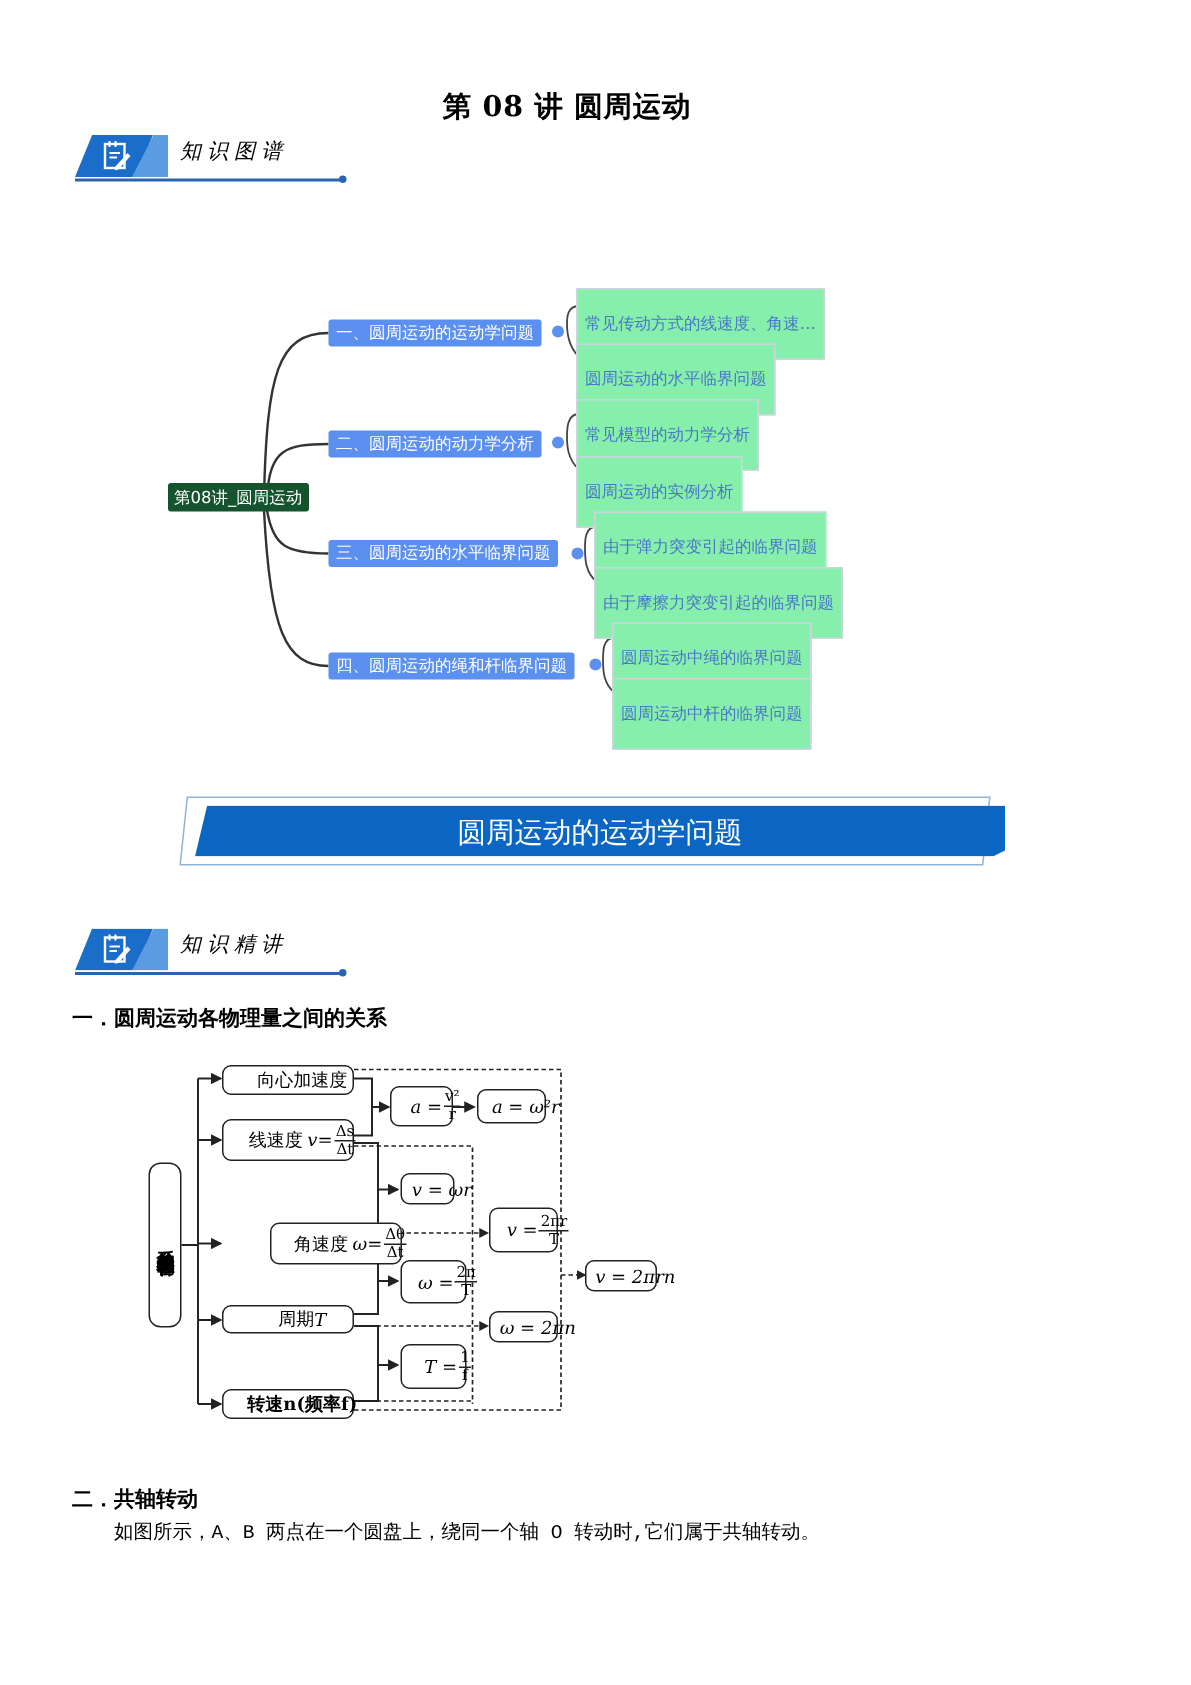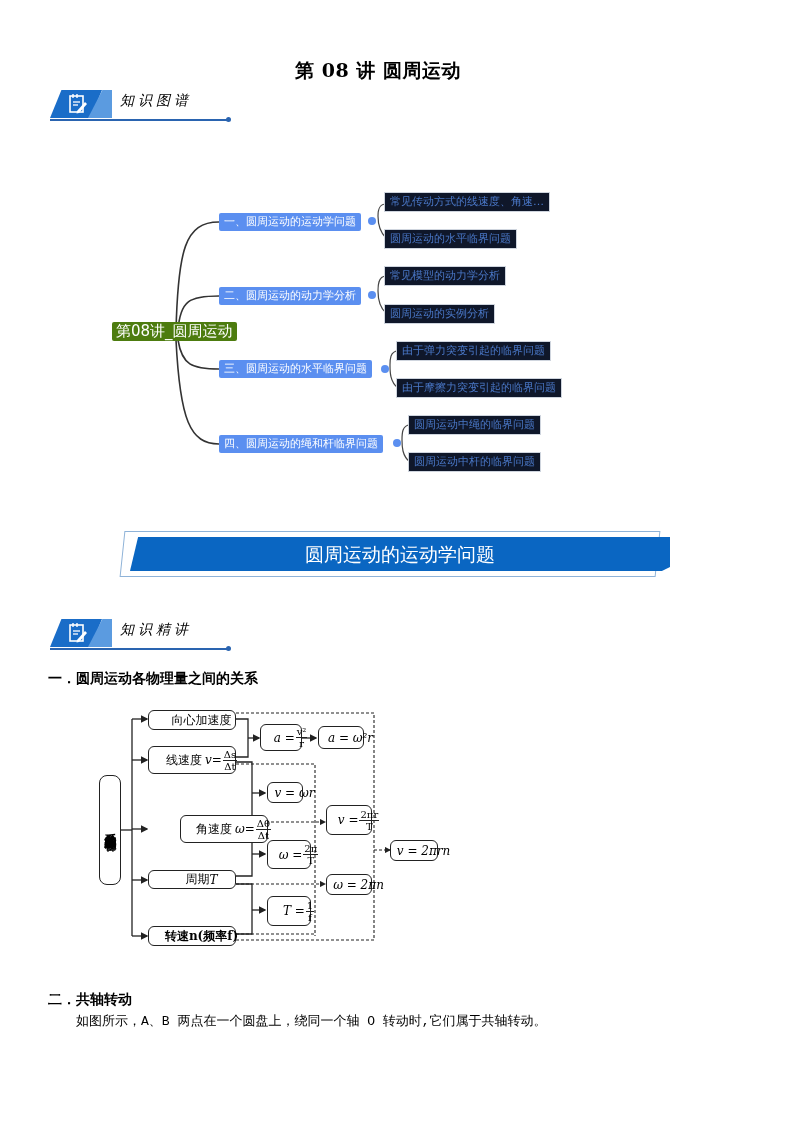--- a/index.html
+++ b/index.html
@@ -16,26 +16,26 @@
                       clip-path: polygon(22% 0, 100% 0, 78% 100%, 0 100%); }
   .sec-banner .tile2 { position: absolute; left: 42px; top: 4px; width: 24px; height: 28px; background: #5b9be0;
                        clip-path: polygon(60% 0, 100% 0, 100% 100%, 0 100%); }
   .sec-banner .icon { position: absolute; left: 22px; top: 7px; width: 20px; height: 22px; }
   .sec-banner .label { position: absolute; left: 74px; top: 6px; font-size: 14px; letter-spacing: 4px;
                        font-family: "DejaVu Serif", serif; font-style: italic; }
   .sec-banner .line { position: absolute; left: 4px; top: 33px; width: 178px; height: 2px; background: #2a64b0; }
   .sec-banner .dot { position: absolute; left: 180px; top: 31px; width: 5px; height: 5px; background: #2a64b0; border-radius: 50%; }
 
   
-  .mm-root { left: 112px; top: 322px; background: #4d7c0f; color: #fff; font-size: 15px; padding: 2px 4px;
+  .mm-root { left: 112px; top: 322px; background: #14532d; color: #fff; font-size: 11px; padding: 2px 4px;
              border-radius: 2px; height: 15px; line-height: 15px; }
   .mm-branch { background: #5b8ff0; color: #fff; font-size: 11px; padding: 0 5px; height: 18px; line-height: 18px;
                border-radius: 2px; white-space: nowrap; }
   .mm-toggle { width: 8px; height: 8px; background: #5b8ff0; border-radius: 50%; }
-  .mm-leaf { border: 1px solid #cfd5de; background: #0f172a; color: #4a78c8; font-size: 11px; padding: 0 5px;
+  .mm-leaf { border: 1px solid #cfd5de; background: #86efac; color: #4a78c8; font-size: 11px; padding: 14px 5px;
              height: 18px; line-height: 18px; white-space: nowrap; }
   svg.mm-lines { left: 0; top: 0; }
 
   
   .band-outline { left: 122px; top: 531px; width: 534px; height: 44px; border: 1px solid #8fb3d8;
                   transform: skewX(-6deg); }
   .band { left: 130px; top: 537px; width: 540px; height: 34px; background: #0a66c2;
           clip-path: polygon(1.5% 0, 100% 0, 100% 88%, 98.5% 100%, 0 100%); }
   .band-text { left: 130px; width: 540px; top: 542px; text-align: center; color: #fff; font-size: 19px;
                font-family: "DejaVu Serif", "Liberation Serif", serif; }

